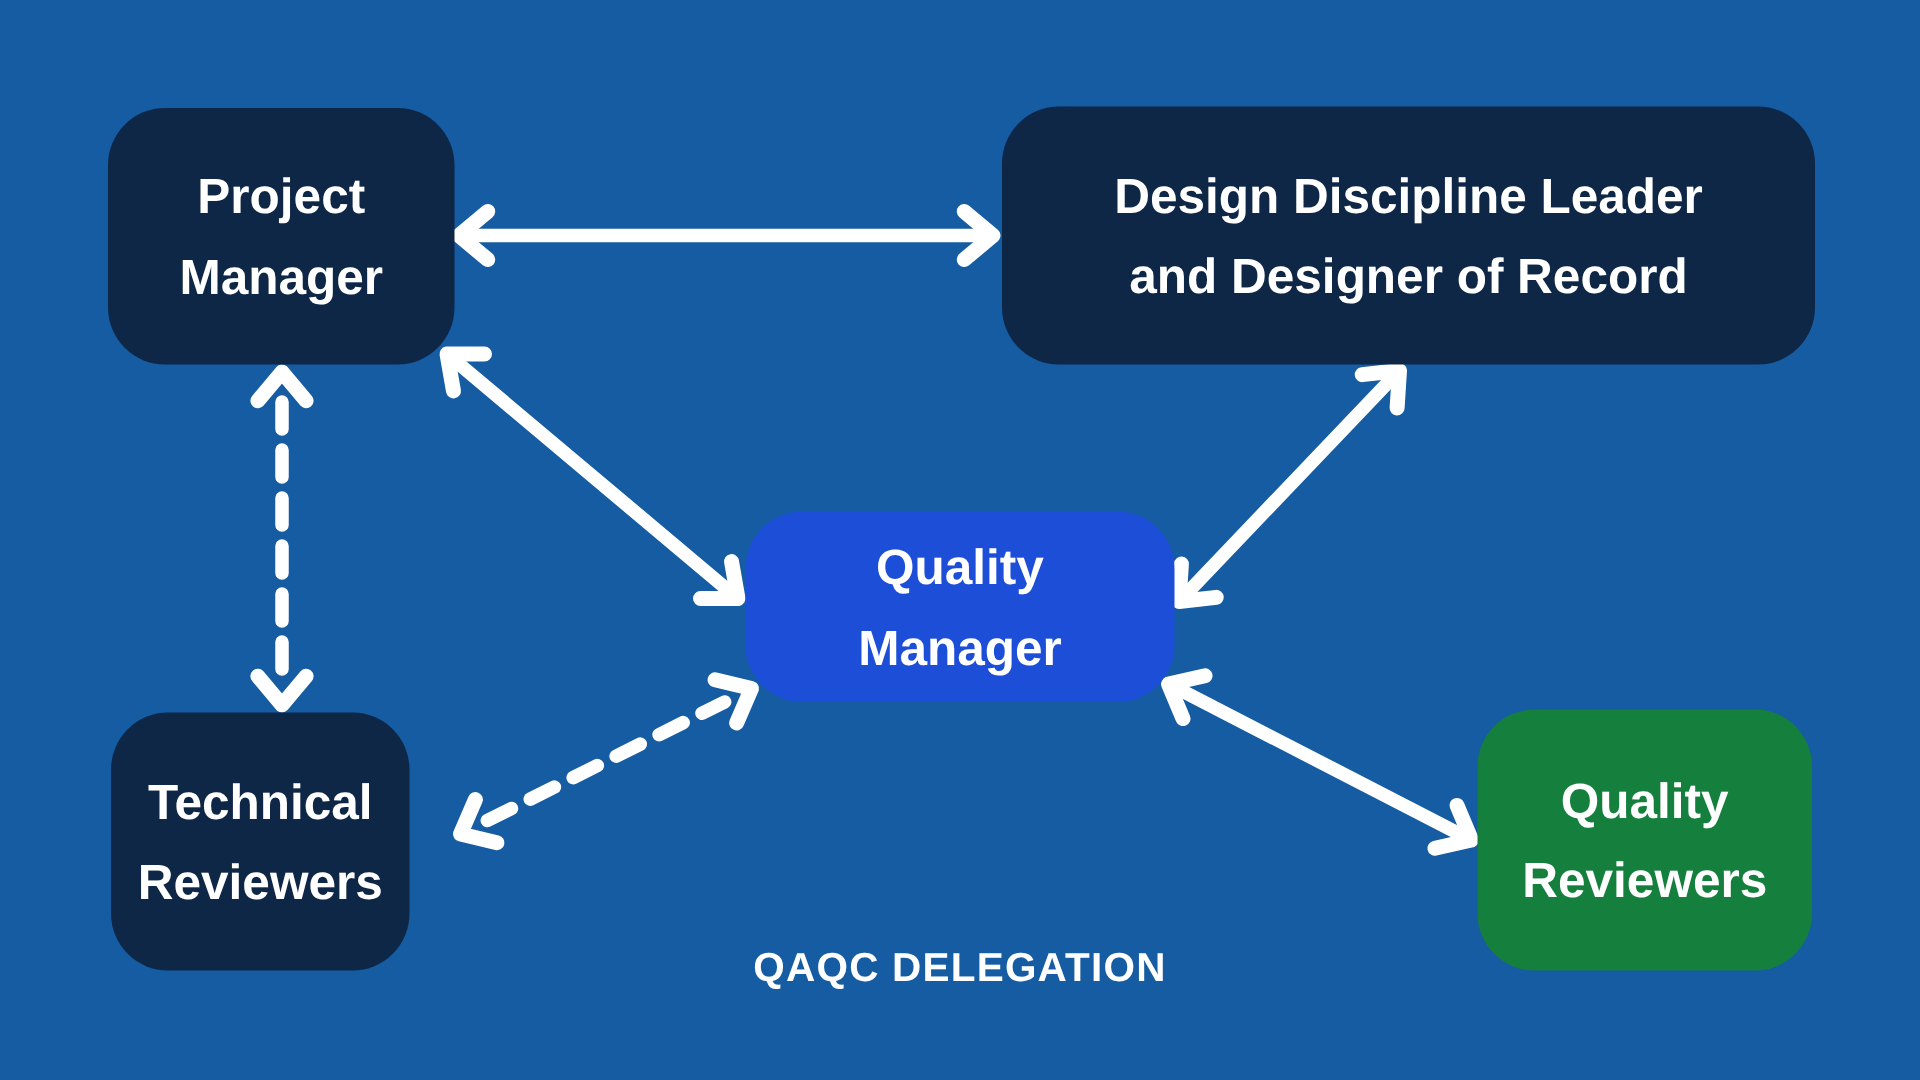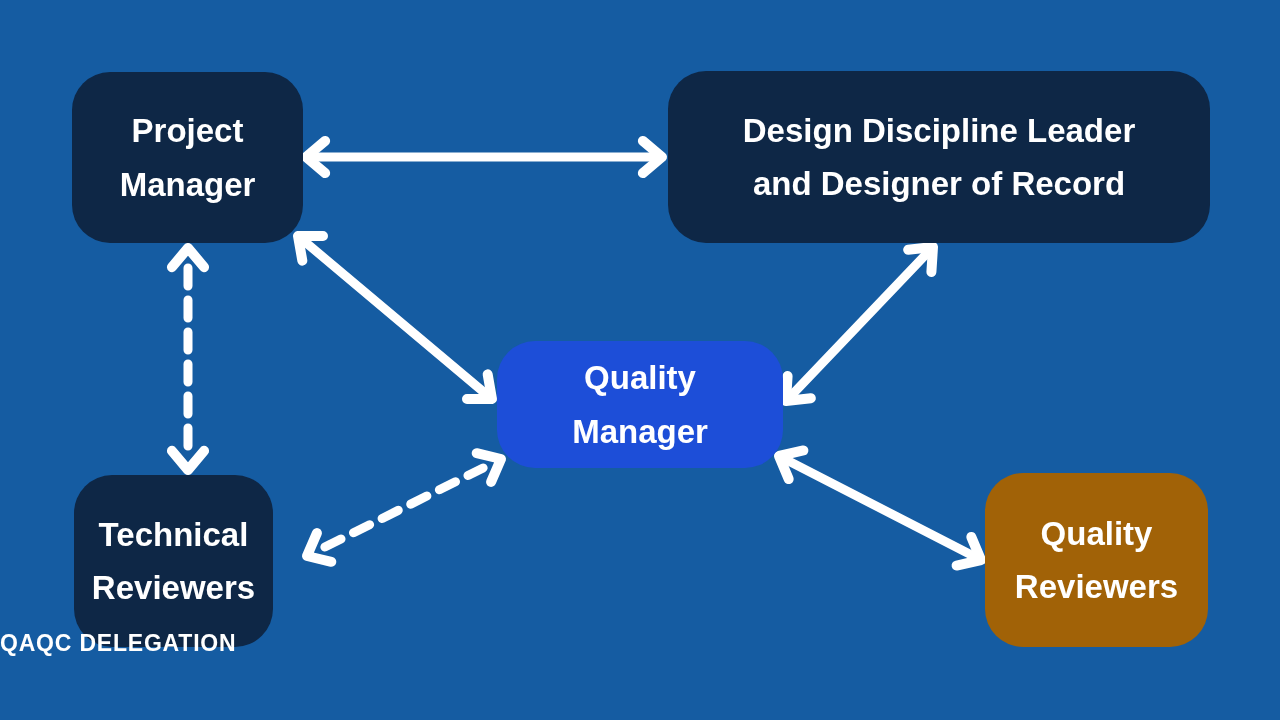--- a/index.html
+++ b/index.html
@@ -49,24 +49,24 @@
   }
   .node.wide {
     padding: 0 34px;
   }
   .diagram-title {
     position: absolute;
     z-index: 2;
     left: 0;
     top: 630px;
     width: 100%;
-    text-align: left;
+    text-align: center;
     color: #FFFFFF;
     font-weight: 700;
-    font-size: 23px;
+    font-size: 27px;
     letter-spacing: 0.8px;
   }
 </style>
 </head>
 <body>
 
 <div class="canvas" style="background: rgb(21, 92, 162);">
 
   <svg class="arrows-layer" viewBox="0 0 1280 720" xmlns="http://www.w3.org/2000/svg">
       <polyline points="308,157 660,157" fill="none" stroke="#FFFFFF" stroke-width="9" stroke-linecap="round" stroke-linejoin="round"></polyline>
@@ -98,19 +98,19 @@
   </div>
 
   <div class="node" style="background: #1d4ed8; color: rgb(255, 255, 255); left: 497px; top: 341px; width: 286px; height: 127px;">
     <span class="node-label">Quality Manager</span>
   </div>
 
   <div class="node" style="background: rgb(14, 39, 70); color: rgb(255, 255, 255); left: 74px; top: 475px; width: 199px; height: 172px;">
     <span class="node-label">Technical Reviewers</span>
   </div>
 
-  <div class="node" style="background: #a16207; color: rgb(255, 255, 255); left: 985px; top: 473px; width: 223px; height: 174px;">
+  <div class="node" style="background: #15803d; color: rgb(255, 255, 255); left: 985px; top: 473px; width: 223px; height: 174px;">
     <span class="node-label">Quality Reviewers</span>
   </div>
 
   <div class="diagram-title" style="color: rgb(255, 255, 255);">QAQC DELEGATION</div>
 
 </div>
 
 </body></html>

